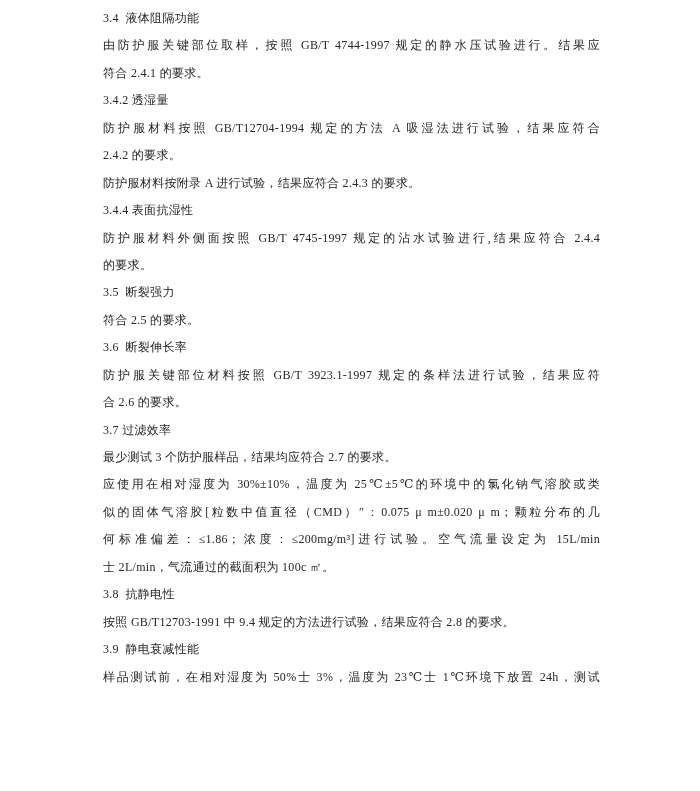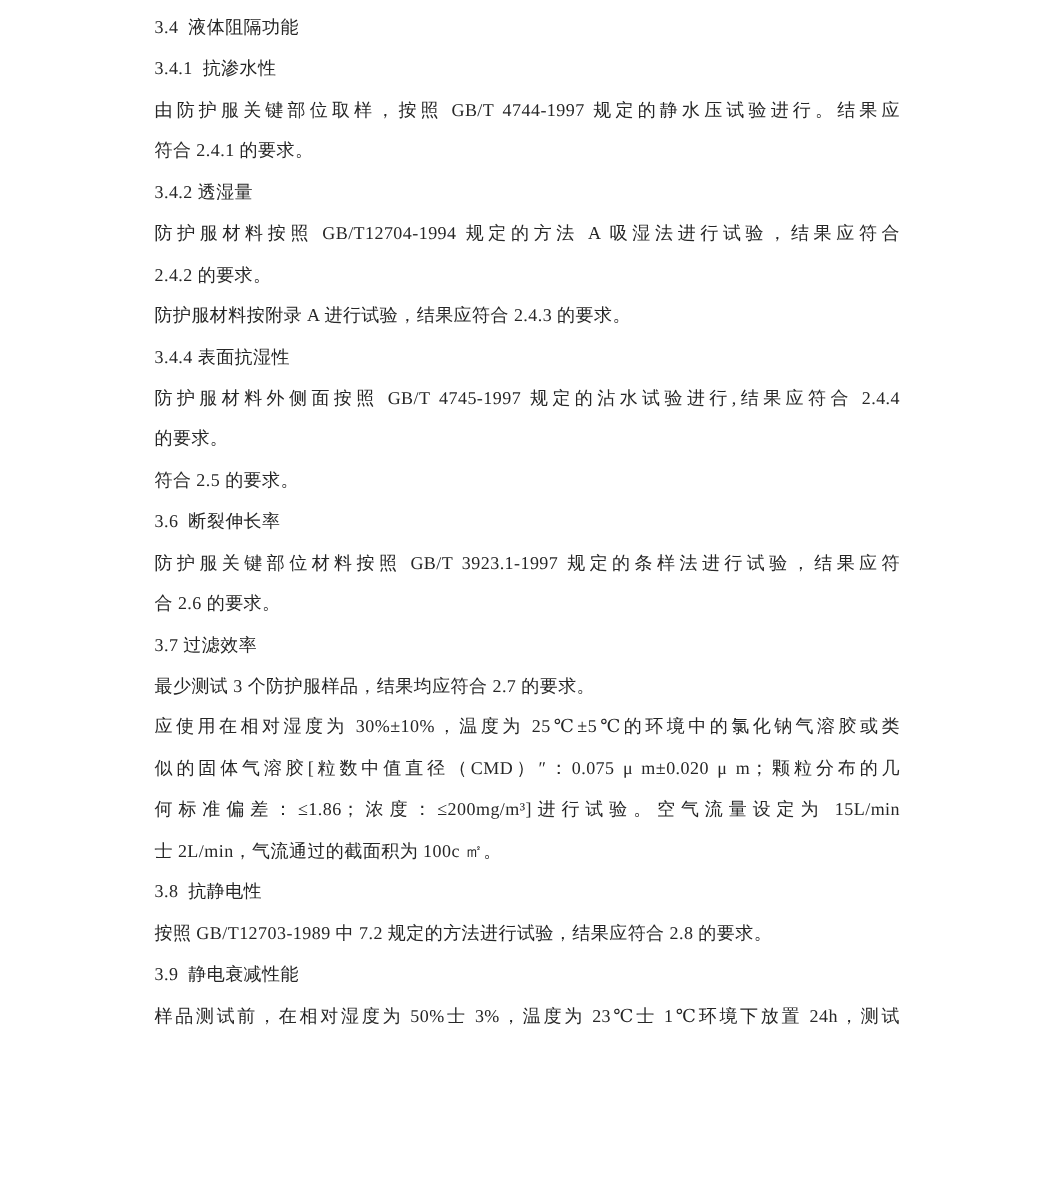--- a/index.html
+++ b/index.html
@@ -38,38 +38,38 @@
     text-align: justify;
     text-align-last: justify;
   }
 </style>
 </head>
 <body>
 
 <div class="page">
   <div class="doc">
     <div class="line">3.4  液体阻隔功能</div>
-    <div class="line">3.4.1  抗渗水性</div>
     <div class="line fill">由防护服关键部位取样，按照 GB/T 4744-1997 规定的静水压试验进行。结果应</div>
     <div class="line">符合 2.4.1 的要求。</div>
     <div class="line">3.4.2 透湿量</div>
     <div class="line fill">防护服材料按照 GB/T12704-1994 规定的方法 A 吸湿法进行试验，结果应符合</div>
     <div class="line">2.4.2 的要求。</div>
     <div class="line">防护服材料按附录 A 进行试验，结果应符合 2.4.3 的要求。</div>
     <div class="line">3.4.4 表面抗湿性</div>
     <div class="line fill">防护服材料外侧面按照 GB/T 4745-1997 规定的沾水试验进行,结果应符合 2.4.4</div>
     <div class="line">的要求。</div>
+    <div class="line">3.5  断裂强力</div>
     <div class="line">符合 2.5 的要求。</div>
     <div class="line">3.6  断裂伸长率</div>
     <div class="line fill">防护服关键部位材料按照 GB/T 3923.1-1997 规定的条样法进行试验，结果应符</div>
     <div class="line">合 2.6 的要求。</div>
     <div class="line">3.7 过滤效率</div>
     <div class="line">最少测试 3 个防护服样品，结果均应符合 2.7 的要求。</div>
     <div class="line fill">应使用在相对湿度为 30%±10%，温度为 25℃±5℃的环境中的氯化钠气溶胶或类</div>
     <div class="line fill">似的固体气溶胶[粒数中值直径（CMD）″：0.075 μ m±0.020 μ m；颗粒分布的几</div>
     <div class="line fill">何标准偏差：≤1.86；浓度：≤200mg/m³]进行试验。空气流量设定为 15L/min</div>
     <div class="line">士 2L/min，气流通过的截面积为 100c ㎡。</div>
     <div class="line">3.8  抗静电性</div>
-    <div class="line">按照 GB/T12703-1989 中 7.2 规定的方法进行试验，结果应符合 2.8 的要求。</div>
+    <div class="line">按照 GB/T12703-1991 中 9.4 规定的方法进行试验，结果应符合 2.8 的要求。</div>
     <div class="line">3.9  静电衰减性能</div>
     <div class="line fill">样品测试前，在相对湿度为 50%士 3%，温度为 23℃士 1℃环境下放置 24h，测试</div>
   </div>
 </div>
 
 </body></html>

